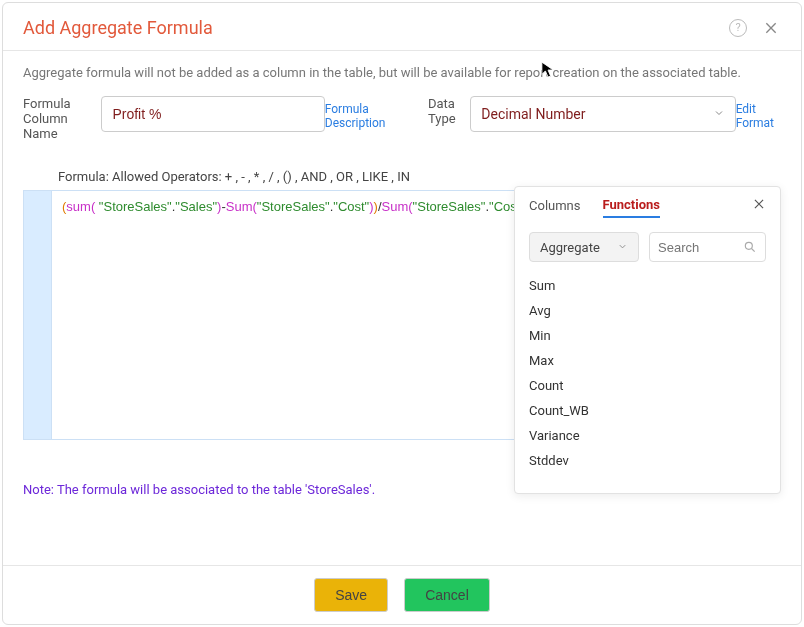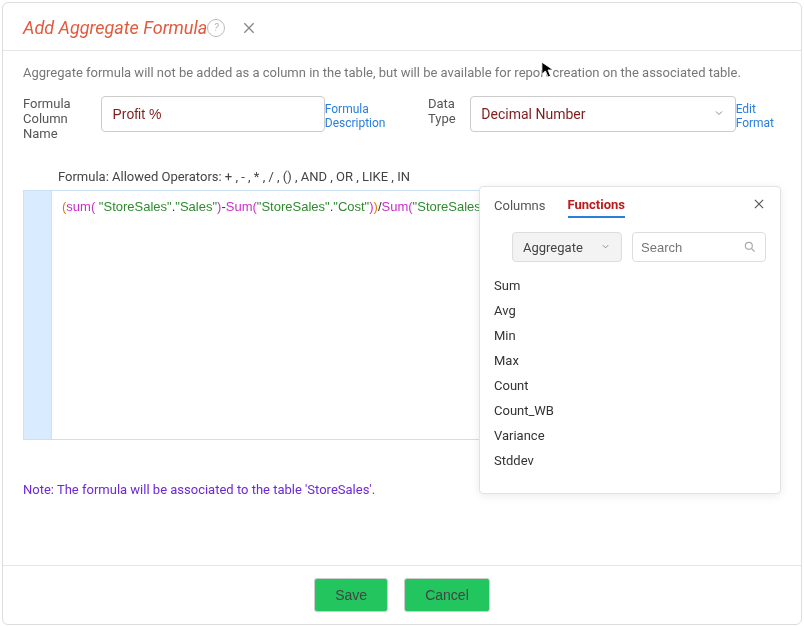--- a/index.html
+++ b/index.html
@@ -20,23 +20,23 @@
     height: 623px;
     margin: 2px;
     display: flex;
     flex-direction: column;
     background: #fff;
     position: relative;
   }
   .header {
     display: flex;
     align-items: center;
+    justify-content: space-between;
     padding: 14px 20px 12px 20px;
     border-bottom: 1px solid #e6e6e6;
-    font-style: italic;
   }
   .title {
     color: #e2593b;
     font-size: 18px;
     font-weight: 400;
   }
   .header-icons {
     display: flex;
     align-items: center;
     gap: 14px;
@@ -145,36 +145,36 @@
   }
   .footer {
     border-top: 1px solid #e6e6e6;
     padding: 12px 0;
     display: flex;
     justify-content: center;
     gap: 16px;
   }
   .btn {
     border: 1px solid #ccc;
-    background: #22c55e;
+    background: #eab308;
     border-radius: 3px;
     padding: 8px 20px;
     font-size: 14px;
     color: #444;
     cursor: pointer;
   }
   .btn.secondary {
     background: #22c55e;
   }
   
   .panel {
     position: absolute;
     top: 183px;
     right: 20px;
-    width: 302px;
+    width: 267px;
     height: 308px;
     background: #fff;
     border: 1px solid #e2e2e2;
     border-radius: 4px;
     box-shadow: 0 2px 10px rgba(0,0,0,0.08);
     padding: 10px 14px 10px 14px;
     z-index: 10;
   }
   .panel-tabs {
     display: flex;
@@ -213,21 +213,20 @@
     border: 1px solid #ddd;
     border-radius: 4px;
     background: #f3f3f3;
     display: flex;
     align-items: center;
     justify-content: space-between;
     padding: 0 10px;
     font-size: 13px;
     color: #444;
     cursor: pointer;
-    margin-left: 18px;
   }
   .search {
     flex: 1;
     height: 30px;
     border: 1px solid #ddd;
     border-radius: 4px;
     display: flex;
     align-items: center;
     padding: 0 8px;
   }

